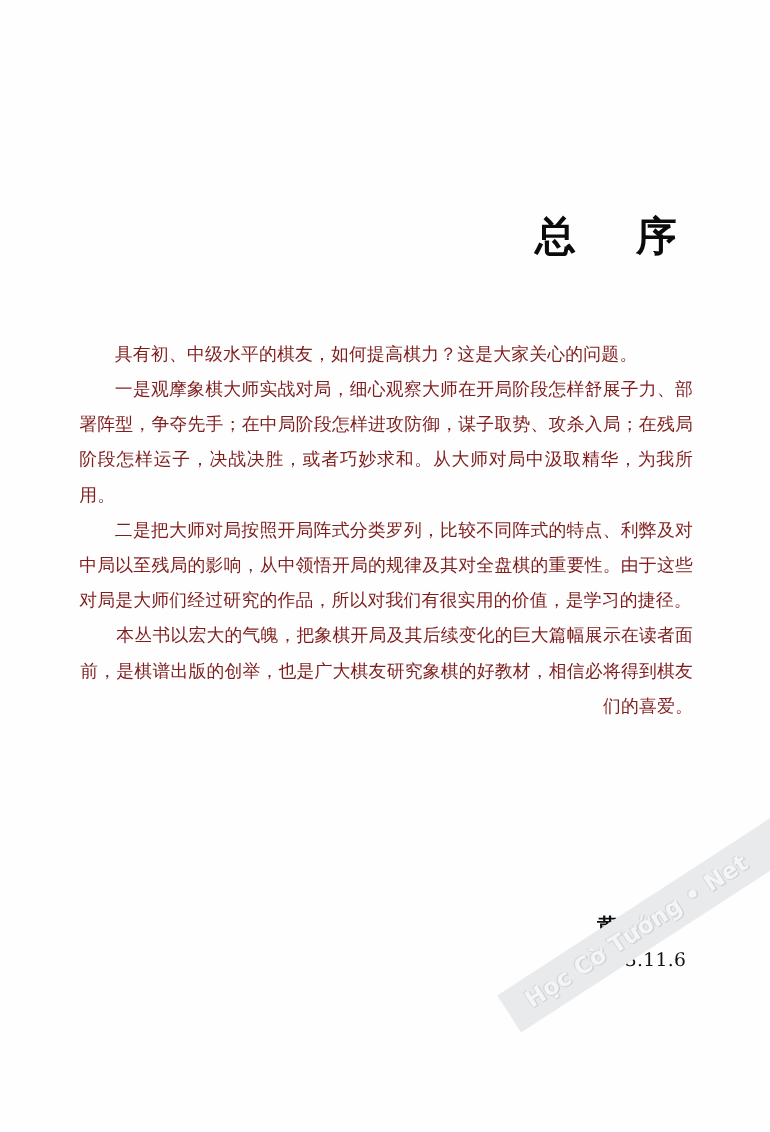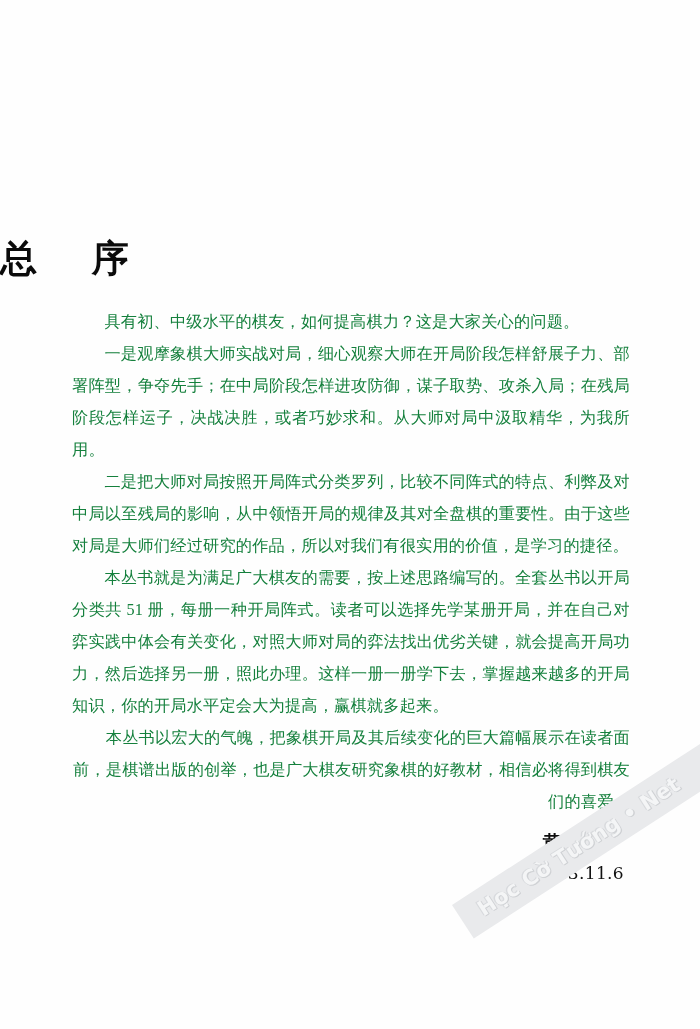--- a/index.html
+++ b/index.html
@@ -22,46 +22,45 @@
     background: #fefefe;
     overflow: hidden;
   }
 
   
   #title-block {
     position: absolute;
     top: 196px;
     left: 0;
     width: 624px;
-    text-align: left;
-    margin-top: 44px;
+    text-align: right;
   }
   #doc-title {
     font-family: "DejaVu Serif", "Liberation Serif", serif;
     font-size: 37px;
     font-weight: bold;
     letter-spacing: 0.24em;
     color: #0b0b0b;
     line-height: 1;
     white-space: pre;
   }
 
   
   #body-block {
     position: absolute;
     top: 306px;
     left: 72px;
     width: 558px;
   }
   .para {
     margin: 0;
-    font-family: Liberation Serif, serif;
+    font-family: Liberation Sans, sans-serif;
     font-size: 16.2px;
     line-height: 32px;
-    color: #15803d;
+    color: #7f1d1d;
     text-align: justify;
     text-justify: inter-character;
     text-indent: 2em;
     letter-spacing: 0.012em;
     word-break: break-all;
   }
   .para:last-child { text-align: right; }
 
   
   #signature-block {
@@ -127,21 +126,20 @@
 <div id="page">
 
   <div id="title-block">
     <div id="doc-title">总　序</div>
   </div>
 
   <div id="body-block">
     <p class="para">具有初、中级水平的棋友，如何提高棋力？这是大家关心的问题。</p>
     <p class="para">一是观摩象棋大师实战对局，细心观察大师在开局阶段怎样舒展子力、部署阵型，争夺先手；在中局阶段怎样进攻防御，谋子取势、攻杀入局；在残局阶段怎样运子，决战决胜，或者巧妙求和。从大师对局中汲取精华，为我所用。</p>
     <p class="para">二是把大师对局按照开局阵式分类罗列，比较不同阵式的特点、利弊及对中局以至残局的影响，从中领悟开局的规律及其对全盘棋的重要性。由于这些对局是大师们经过研究的作品，所以对我们有很实用的价值，是学习的捷径。</p>
-    <p class="para">本丛书就是为满足广大棋友的需要，按上述思路编写的。全套丛书以开局分类共 51 册，每册一种开局阵式。读者可以选择先学某册开局，并在自己对弈实践中体会有关变化，对照大师对局的弈法找出优劣关键，就会提高开局功力，然后选择另一册，照此办理。这样一册一册学下去，掌握越来越多的开局知识，你的开局水平定会大为提高，赢棋就多起来。</p>
     <p class="para">本丛书以宏大的气魄，把象棋开局及其后续变化的巨大篇幅展示在读者面前，是棋谱出版的创举，也是广大棋友研究象棋的好教材，相信必将得到棋友们的喜爱。</p>
   </div>
 
   <div id="signature-block">
     <span id="sign-name">黄少龙</span>
     <span id="sign-date">2013.11.6</span>
   </div>
 
   <div id="watermark">
     <span id="watermark-text">Học Cờ Tướng • Net</span>

